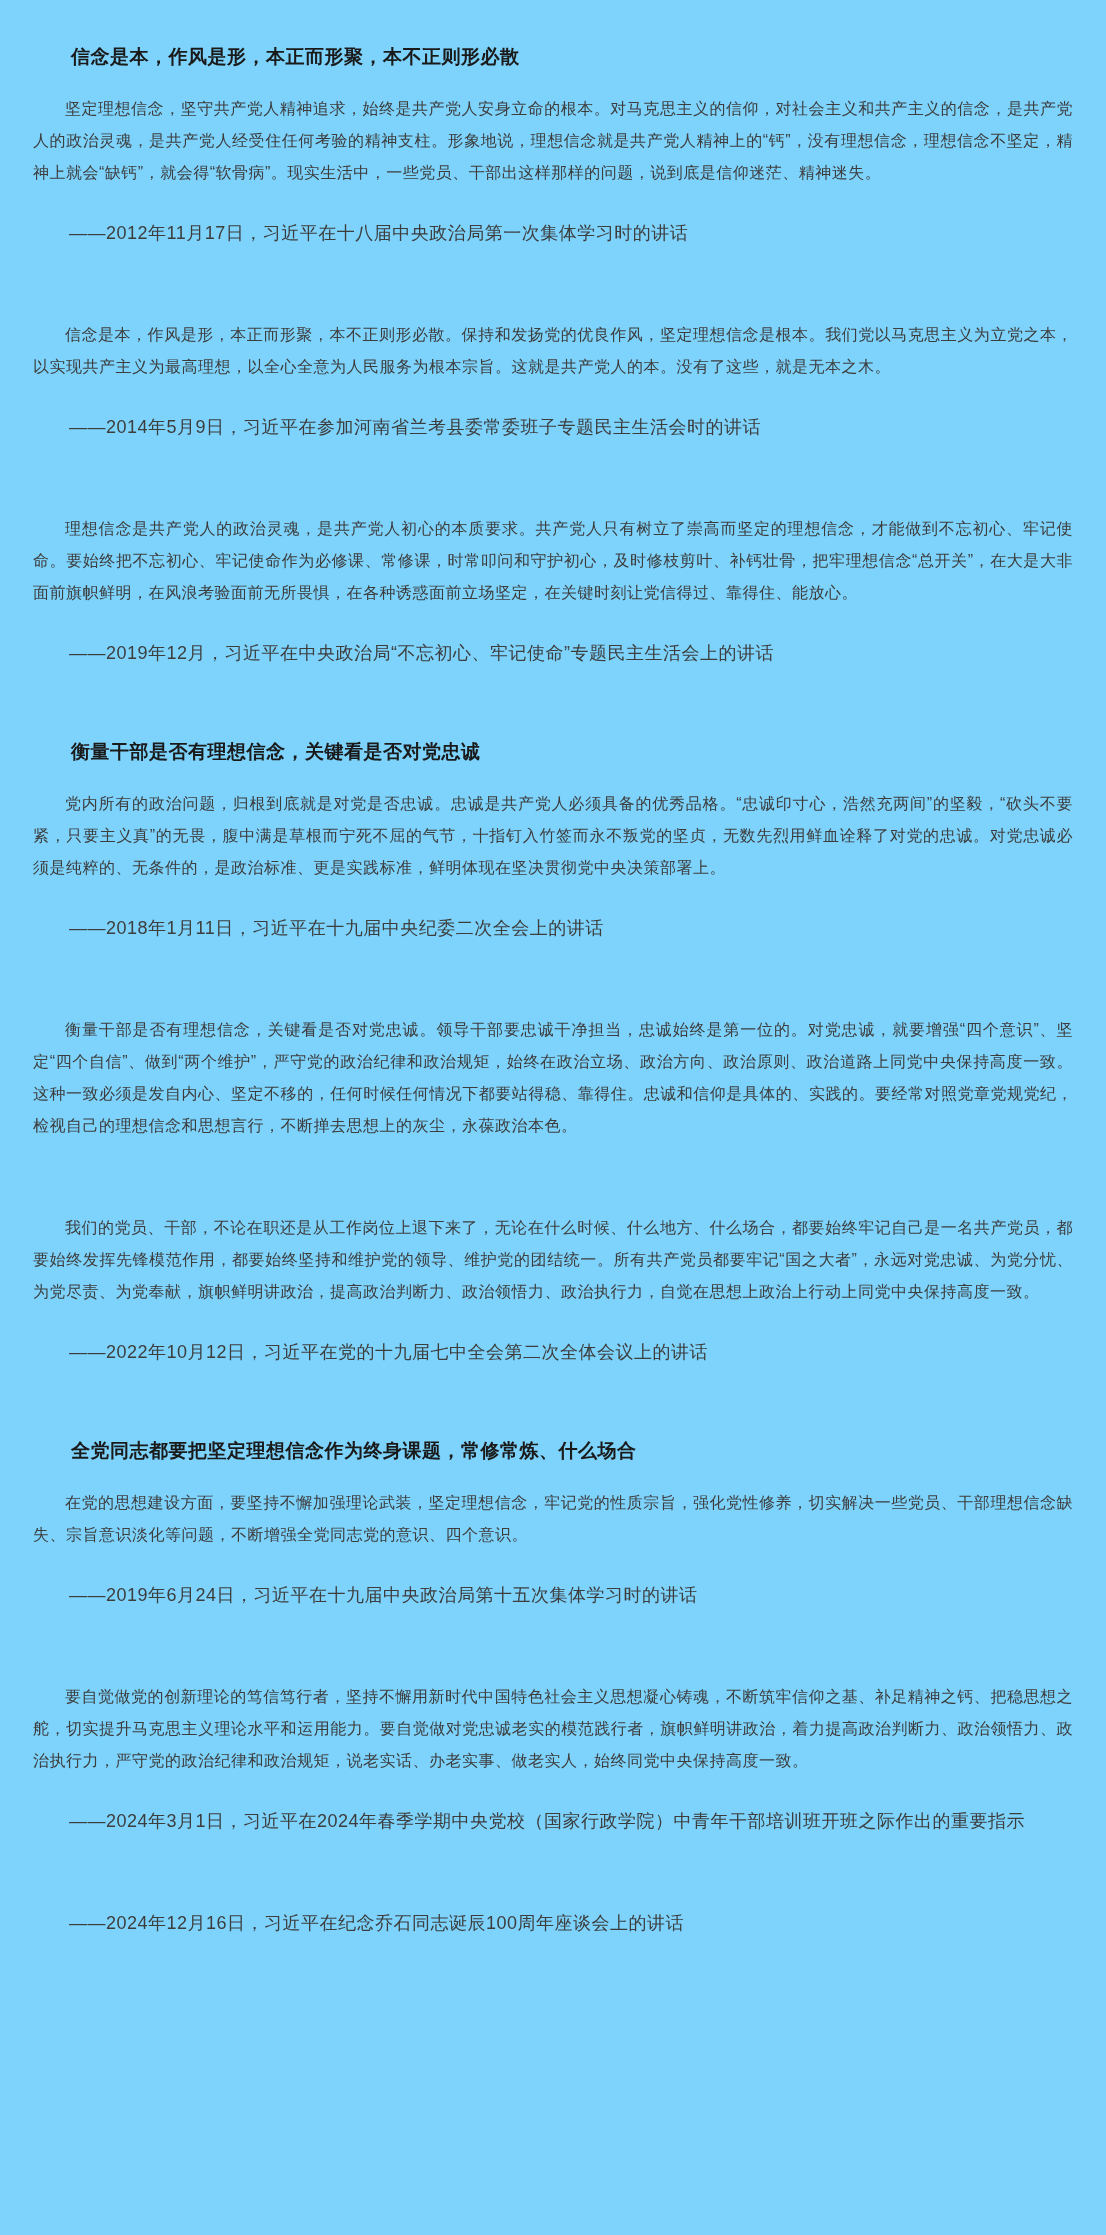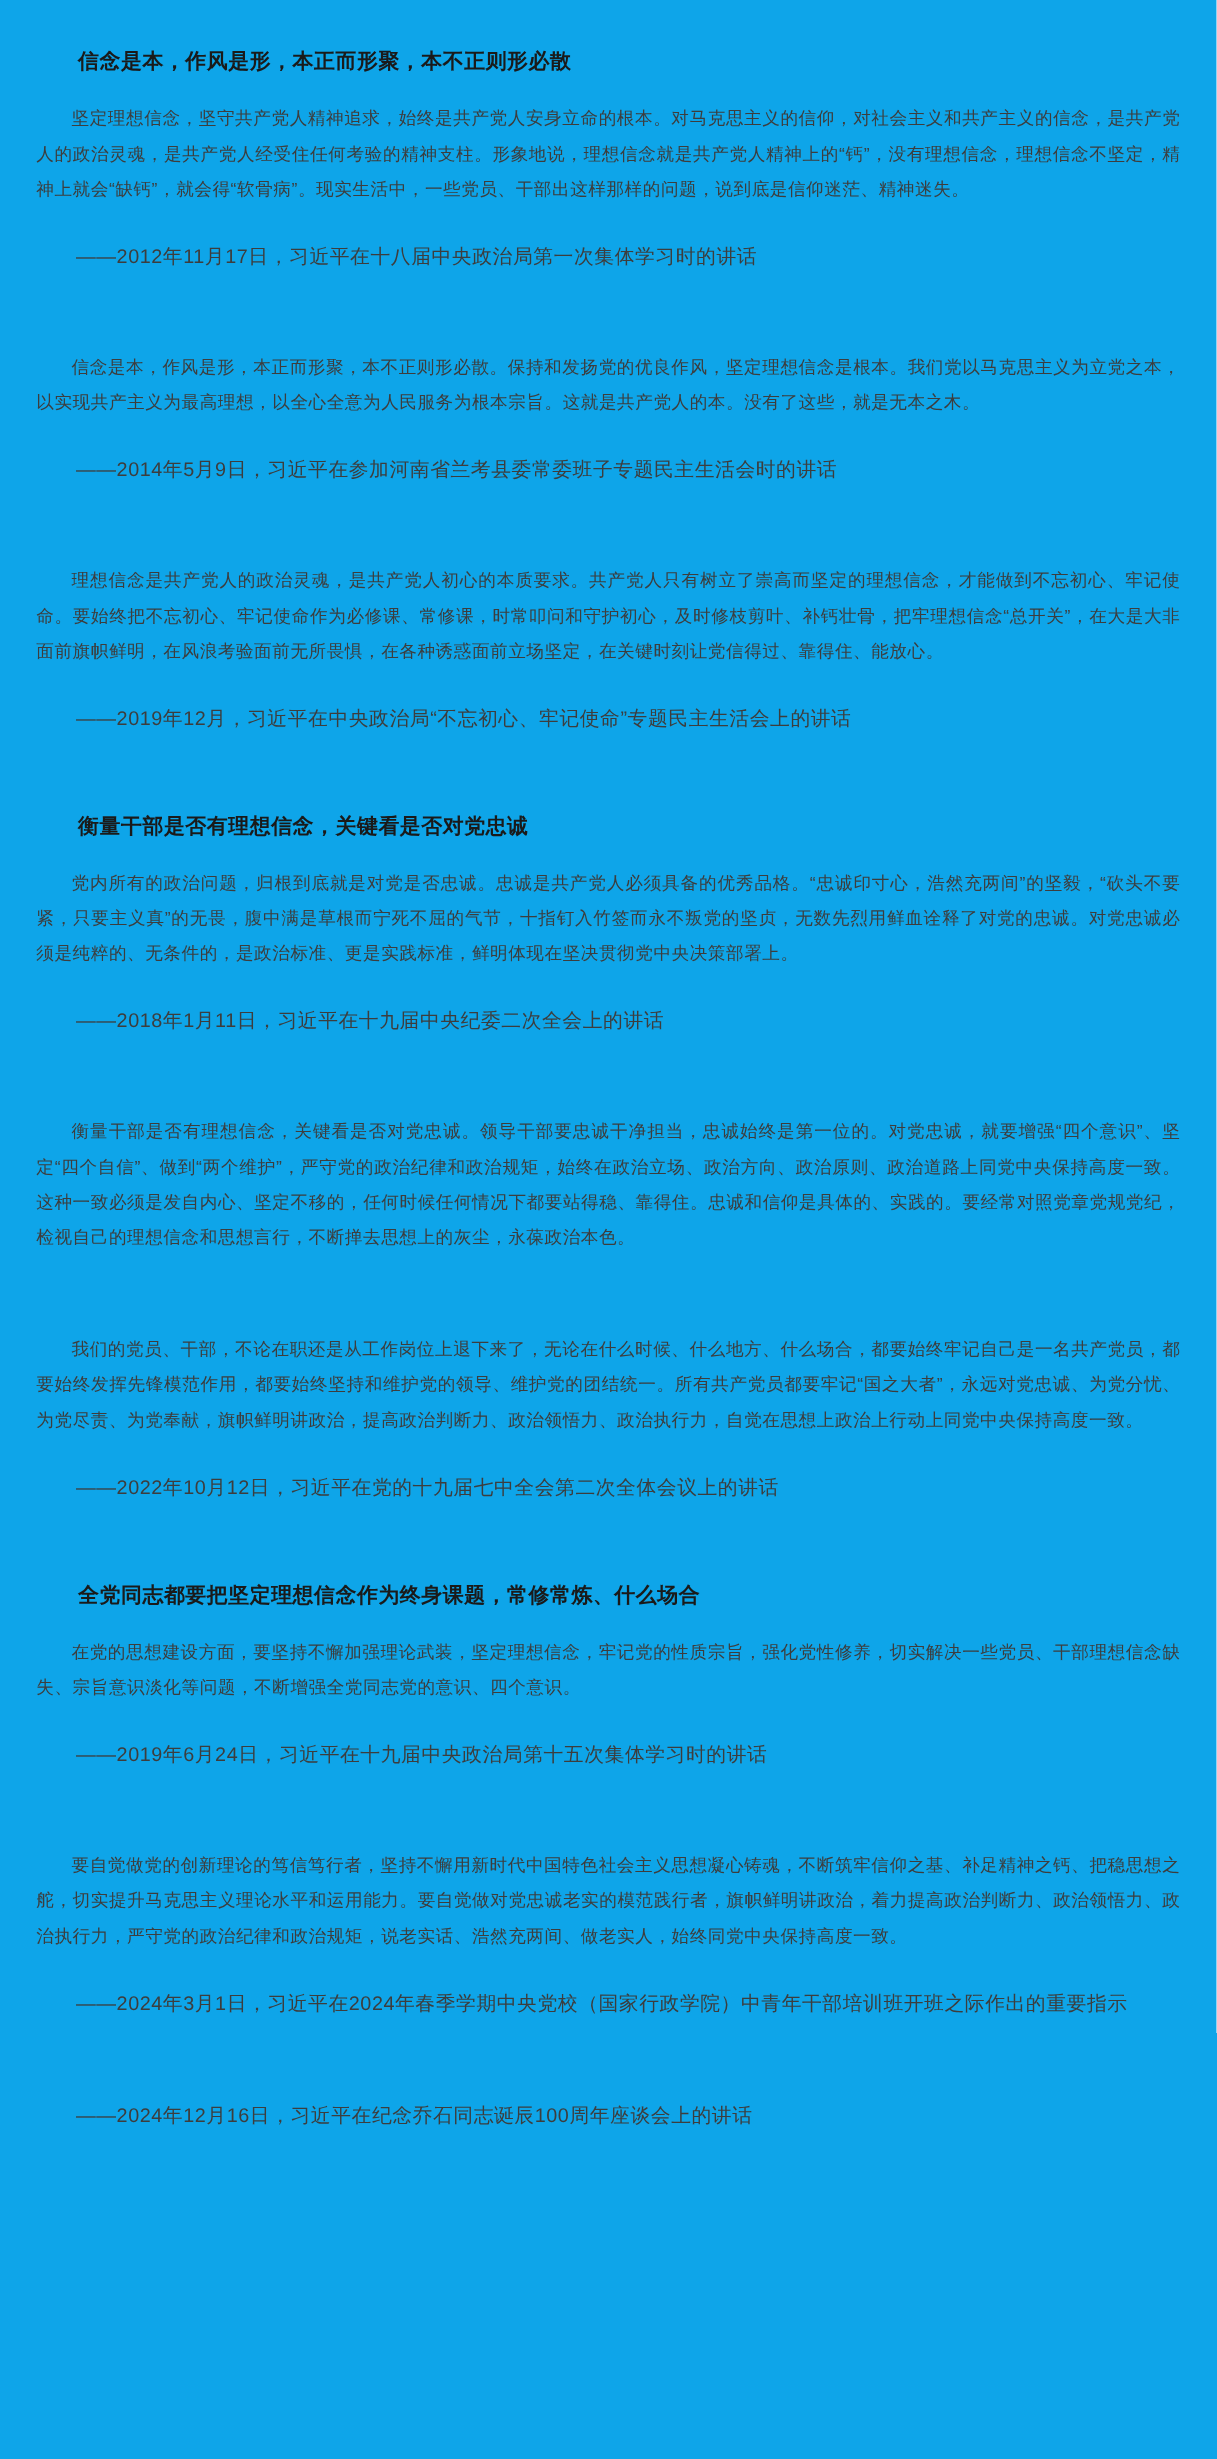--- a/index.html
+++ b/index.html
@@ -7,21 +7,21 @@
     padding: 0;
     background: #ffffff;
     width: 1106px;
   }
   .page {
     box-sizing: border-box;
     width: 1106px;
     height: 2235px;
     padding: 44px 33px 0 33px;
     overflow: hidden;
-    background: #0ea5e9;
+    background: #7dd3fc;
     font-family: "Liberation Sans", "DejaVu Sans", sans-serif;
   }
   .section-heading {
     font-size: 19px;
     font-weight: 700;
     color: #1a1a1a;
     line-height: 25px;
     margin: 0 0 24px 0;
     text-indent: 2em;
     letter-spacing: 0.5px;
@@ -91,21 +91,21 @@
 
   <div class="section">
     <h3 class="section-heading">全党同志都要把坚定理想信念作为终身课题，常修常炼、什么场合</h3>
 
     <div class="quote">
       <p class="quote-text">在党的思想建设方面，要坚持不懈加强理论武装，坚定理想信念，牢记党的性质宗旨，强化党性修养，切实解决一些党员、干部理想信念缺失、宗旨意识淡化等问题，不断增强全党同志党的意识、四个意识。</p>
       <p class="attribution">——2019年6月24日，习近平在十九届中央政治局第十五次集体学习时的讲话</p>
     </div>
 
     <div class="quote">
-      <p class="quote-text">要自觉做党的创新理论的笃信笃行者，坚持不懈用新时代中国特色社会主义思想凝心铸魂，不断筑牢信仰之基、补足精神之钙、把稳思想之舵，切实提升马克思主义理论水平和运用能力。要自觉做对党忠诚老实的模范践行者，旗帜鲜明讲政治，着力提高政治判断力、政治领悟力、政治执行力，严守党的政治纪律和政治规矩，说老实话、浩然充两间、做老实人，始终同党中央保持高度一致。</p>
+      <p class="quote-text">要自觉做党的创新理论的笃信笃行者，坚持不懈用新时代中国特色社会主义思想凝心铸魂，不断筑牢信仰之基、补足精神之钙、把稳思想之舵，切实提升马克思主义理论水平和运用能力。要自觉做对党忠诚老实的模范践行者，旗帜鲜明讲政治，着力提高政治判断力、政治领悟力、政治执行力，严守党的政治纪律和政治规矩，说老实话、办老实事、做老实人，始终同党中央保持高度一致。</p>
       <p class="attribution">——2024年3月1日，习近平在2024年春季学期中央党校（国家行政学院）中青年干部培训班开班之际作出的重要指示</p>
     </div>
 
     <div class="quote">
       <p class="attribution">——2024年12月16日，习近平在纪念乔石同志诞辰100周年座谈会上的讲话</p>
     </div>
   </div>
 
 </div>
 

